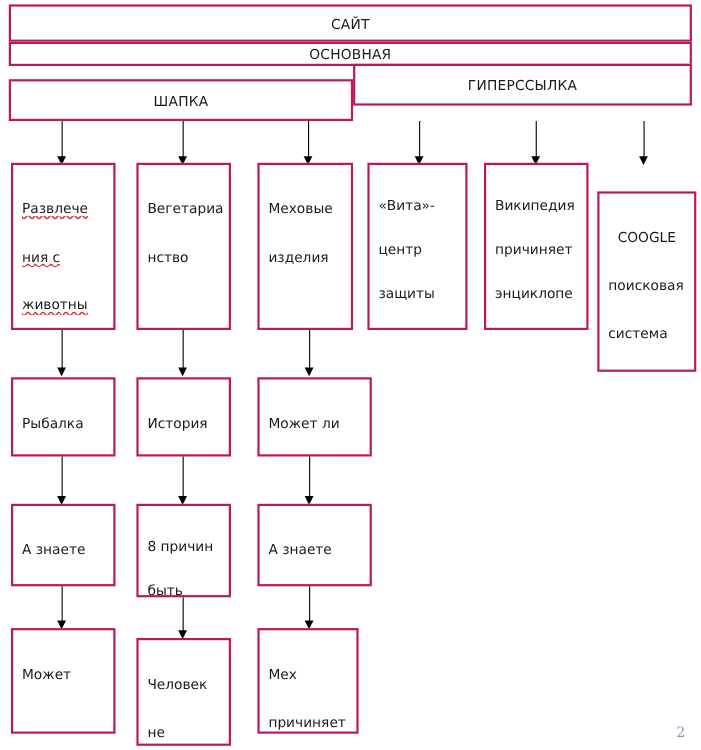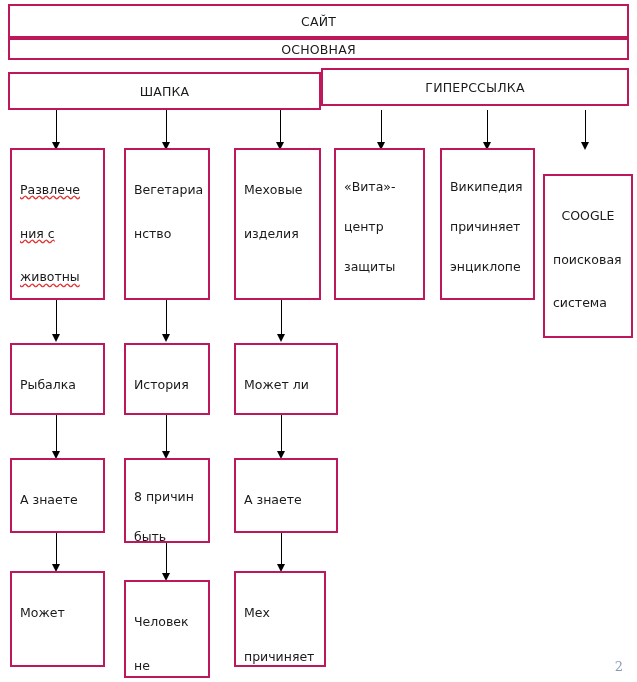--- a/index.html
+++ b/index.html
@@ -95,21 +95,21 @@
   </div>
 
   <div class="node banner" style="left:8px; top:38px; width:621px; height:22px;">
     <span>ОСНОВНАЯ</span>
   </div>
 
   <div class="node banner" style="left:8px; top:72px; width:313px; height:38px;">
     <span>ШАПКА</span>
   </div>
 
-  <div class="node banner" style="left:321px; top:68px; width:308px; height:38px;">
+  <div class="node banner" style="left:321px; top:58px; width:308px; height:38px;">
     <span>ГИПЕРССЫЛКА</span>
   </div>
 
   <div class="vline" style="left:56px;  top:110px; height:34px;"></div>
   <div class="arrowhead" style="left:52px;  top:142px;"></div>
 
   <div class="vline" style="left:166px; top:110px; height:34px;"></div>
   <div class="arrowhead" style="left:162px; top:142px;"></div>
 
   <div class="vline" style="left:280px; top:110px; height:34px;"></div>

